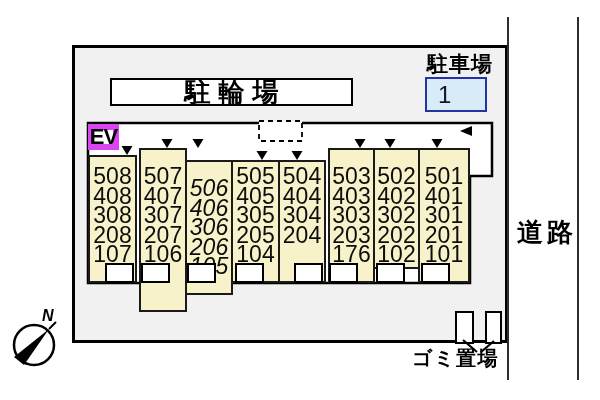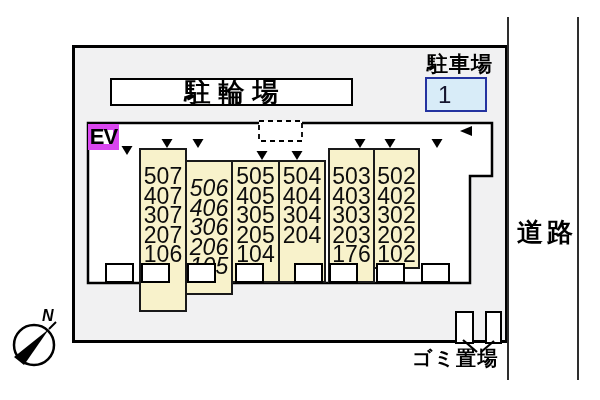--- a/index.html
+++ b/index.html
@@ -120,20 +120,29 @@
 
   <div class="car-label">駐車場</div>
   <div class="car-box">
     <span>1</span>
   </div>
 
   <div class="ev-box">
     <span>EV</span>
   </div>
 
+  <div class="column" id="col-1">
+    <div class="rooms">
+      <div class="room">508</div>
+      <div class="room">408</div>
+      <div class="room">308</div>
+      <div class="room">208</div>
+      <div class="room">107</div>
+    </div>
+  </div>
   <div class="column" id="col-2">
     <div class="rooms">
       <div class="room">507</div>
       <div class="room">407</div>
       <div class="room">307</div>
       <div class="room">207</div>
       <div class="room">106</div>
     </div>
   </div>
   <div class="column" id="col-3">
@@ -172,20 +181,29 @@
       <div class="room">176</div>
     </div>
   </div>
   <div class="column" id="col-7">
     <div class="rooms">
       <div class="room">502</div>
       <div class="room">402</div>
       <div class="room">302</div>
       <div class="room">202</div>
       <div class="room">102</div>
+    </div>
+  </div>
+  <div class="column" id="col-8">
+    <div class="rooms">
+      <div class="room">501</div>
+      <div class="room">401</div>
+      <div class="room">301</div>
+      <div class="room">201</div>
+      <div class="room">101</div>
     </div>
   </div>
 
   <div class="door" id="door-1"></div>
   <div class="door" id="door-2"></div>
   <div class="door" id="door-3"></div>
   <div class="door" id="door-4"></div>
   <div class="door" id="door-5"></div>
   <div class="door" id="door-6"></div>
   <div class="door" id="door-7"></div>

